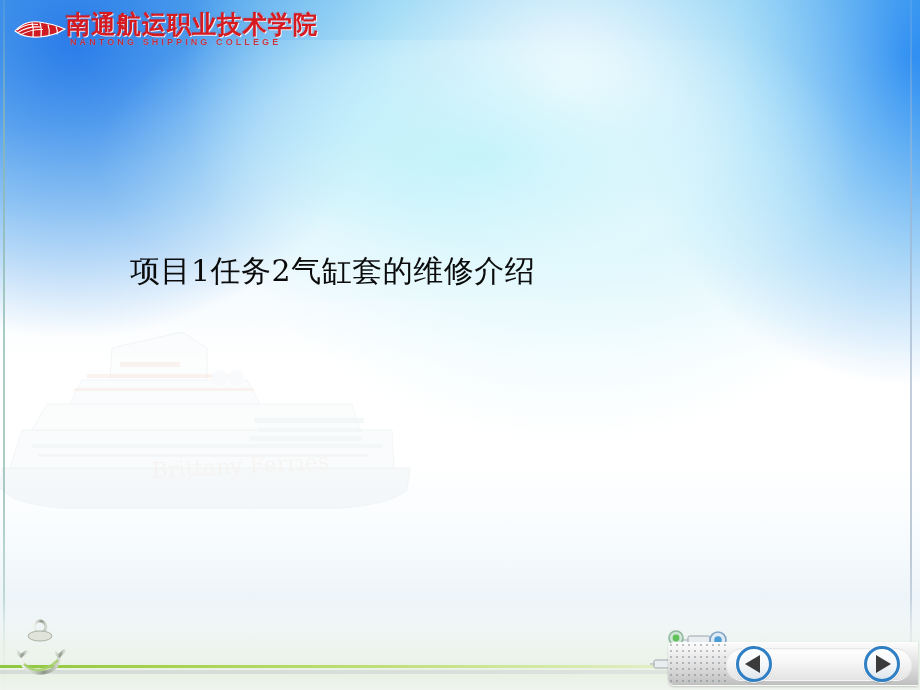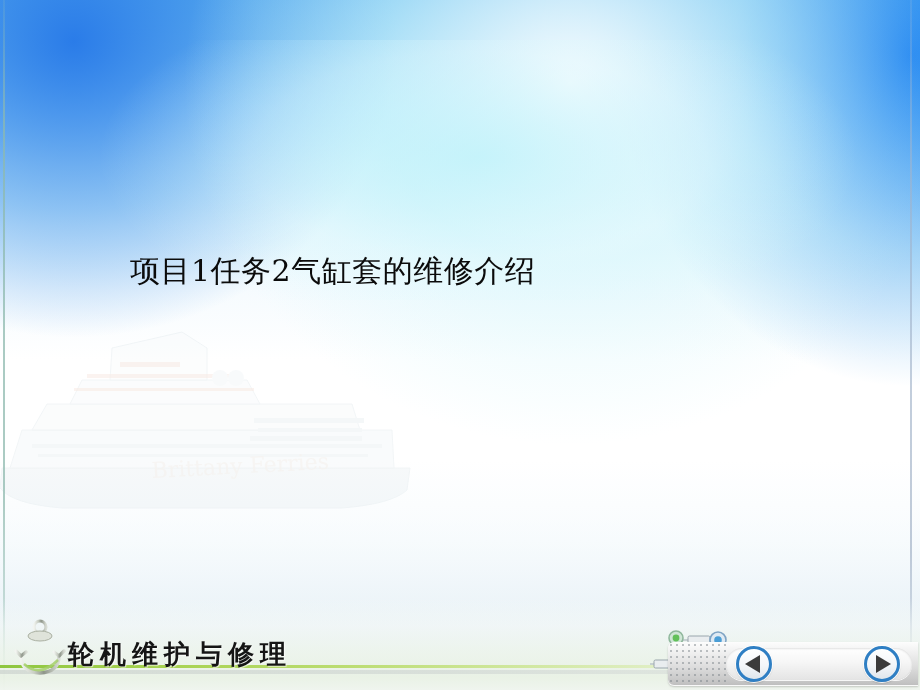--- a/index.html
+++ b/index.html
@@ -207,20 +207,38 @@
         <circle cx="228" cy="60" r="8"></circle>
           <circle cx="244" cy="60" r="8"></circle>
       </g>
       <text x="160" y="160" font-family="DejaVu Serif, serif" font-size="22" fill="#e2d9cf" opacity=".75" transform="rotate(-3 160 160)">Brittany Ferries</text>
     </svg>
   </div>
 
   <div class="edge-left"></div>
   <div class="edge-right"></div>
 
+  <div class="header">
+    <div class="logo-mark">
+      <svg viewBox="0 0 56 26">
+        <g stroke="#ffffff" stroke-width="1.1" fill="none">
+          <path d="M3 15 Q13 4 27 6 Q42 8 53 13 Q42 20 27 21 Q12 22 3 15 Z" fill="#cf1c22"></path>
+          <path d="M5 14 Q14 7 26 8.5"></path>
+          <path d="M6 16.5 Q16 10 28 11"></path>
+          <path d="M8 19 Q19 13 31 13.5"></path>
+          <path d="M20 6.6 Q22 13 21 21"></path>
+          <path d="M28 6.6 Q30 13 29 21"></path>
+          <path d="M36 8.5 Q38 14 37 20"></path>
+          <path d="M44 10.5 Q46 15 45 18.5"></path>
+        </g>
+      </svg>
+    </div>
+    <div class="logo-cn">南通航运职业技术学院</div>
+    <div class="logo-en">NANTONG SHIPPING COLLEGE</div>
+  </div>
 
   <div class="title">项目1任务2气缸套的维修介绍</div>
 
   <div class="bottom-band">
     <div class="gray-rule"></div>
     <div class="green-rule"></div>
 
     <div class="anchor-icon">
       <svg viewBox="0 0 56 62">
         <defs>
@@ -237,21 +255,20 @@
           <path d="M9 38 Q9 54 28 55 Q47 54 47 38"></path>
           <path d="M9 38 L4 33 M9 38 L14 34"></path>
           <path d="M47 38 L42 34 M47 38 L52 33"></path>
         </g>
         <circle cx="28" cy="9" r="6" fill="none" stroke="url(#ag)" stroke-width="3"></circle>
         <ellipse cx="28" cy="18" rx="12" ry="5" fill="#dfe3da" stroke="#aab0a2" stroke-width="1"></ellipse>
         <path d="M12 46 Q28 60 46 42" fill="none" stroke="#a5cf6a" stroke-width="2.6" opacity=".85"></path>
       </svg>
     </div>
 
-    <div class="footer-title">轮机维护与修理</div>
   </div>
 
   <div class="deco">
     <svg viewBox="0 0 120 58">
       <g stroke="#b6c0c6" stroke-width="1.4" fill="none">
         <path d="M28 16 L28 44"></path>
         <path d="M34 16 L60 16"></path>
         <path d="M2 40 L24 40"></path>
       </g>
       <g fill="none" stroke="#9aa6ad" stroke-width="1">

